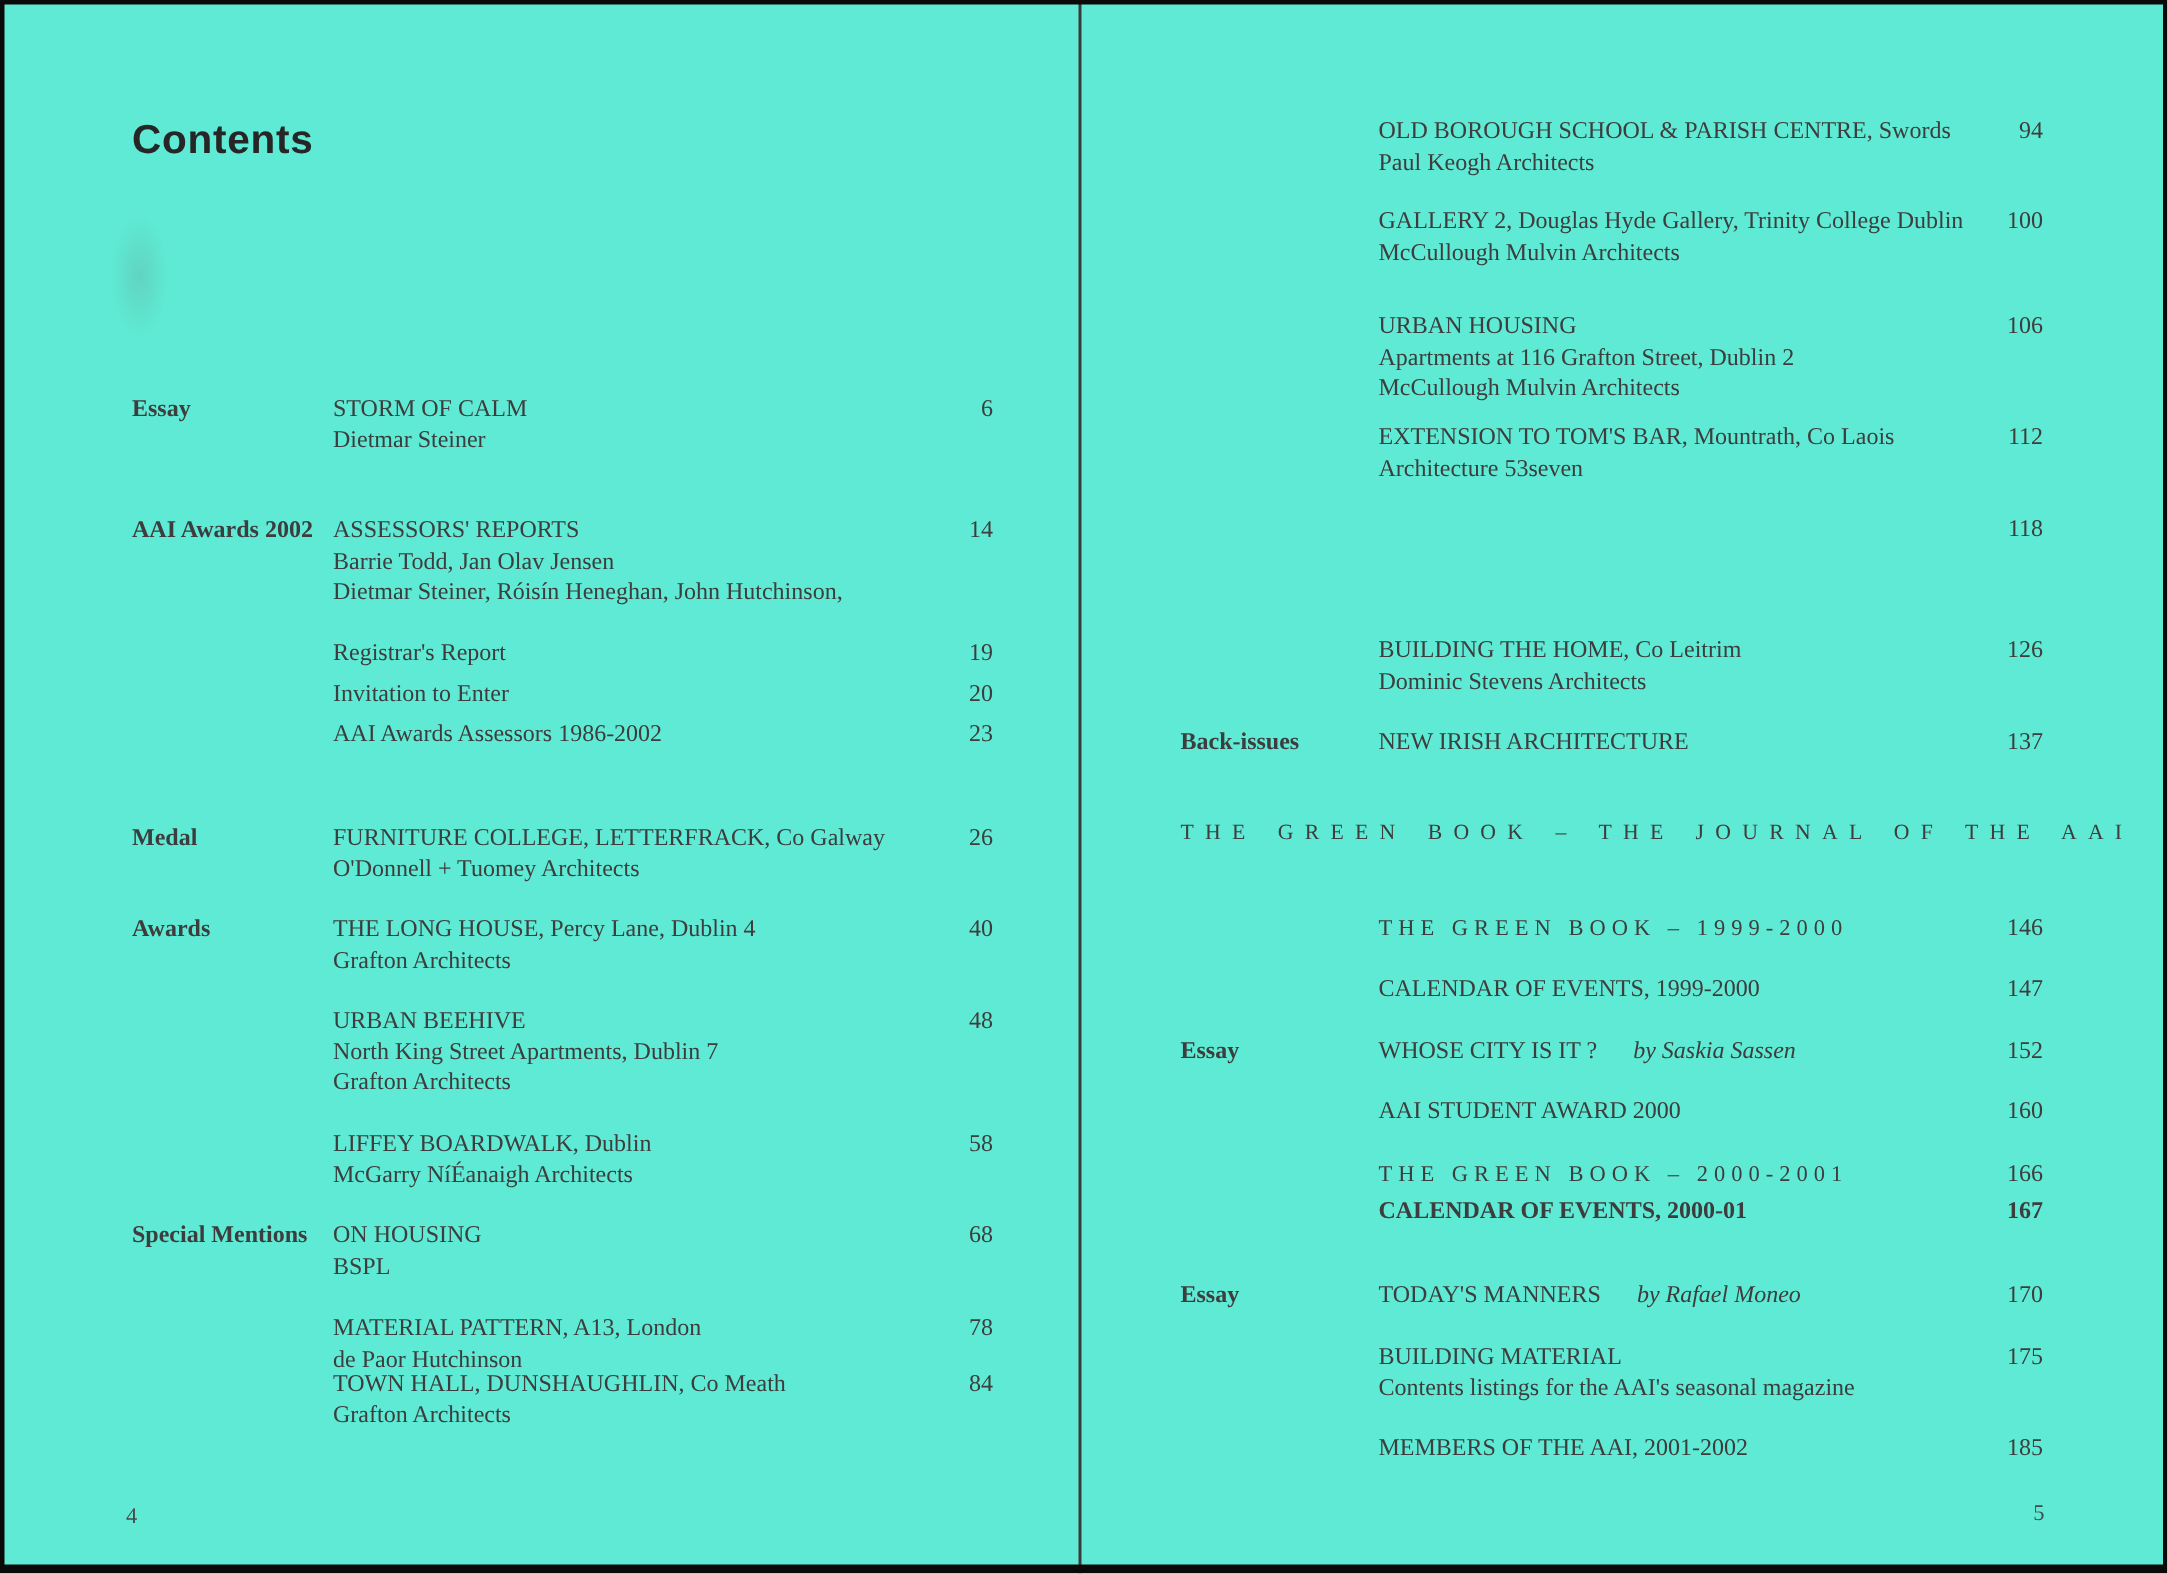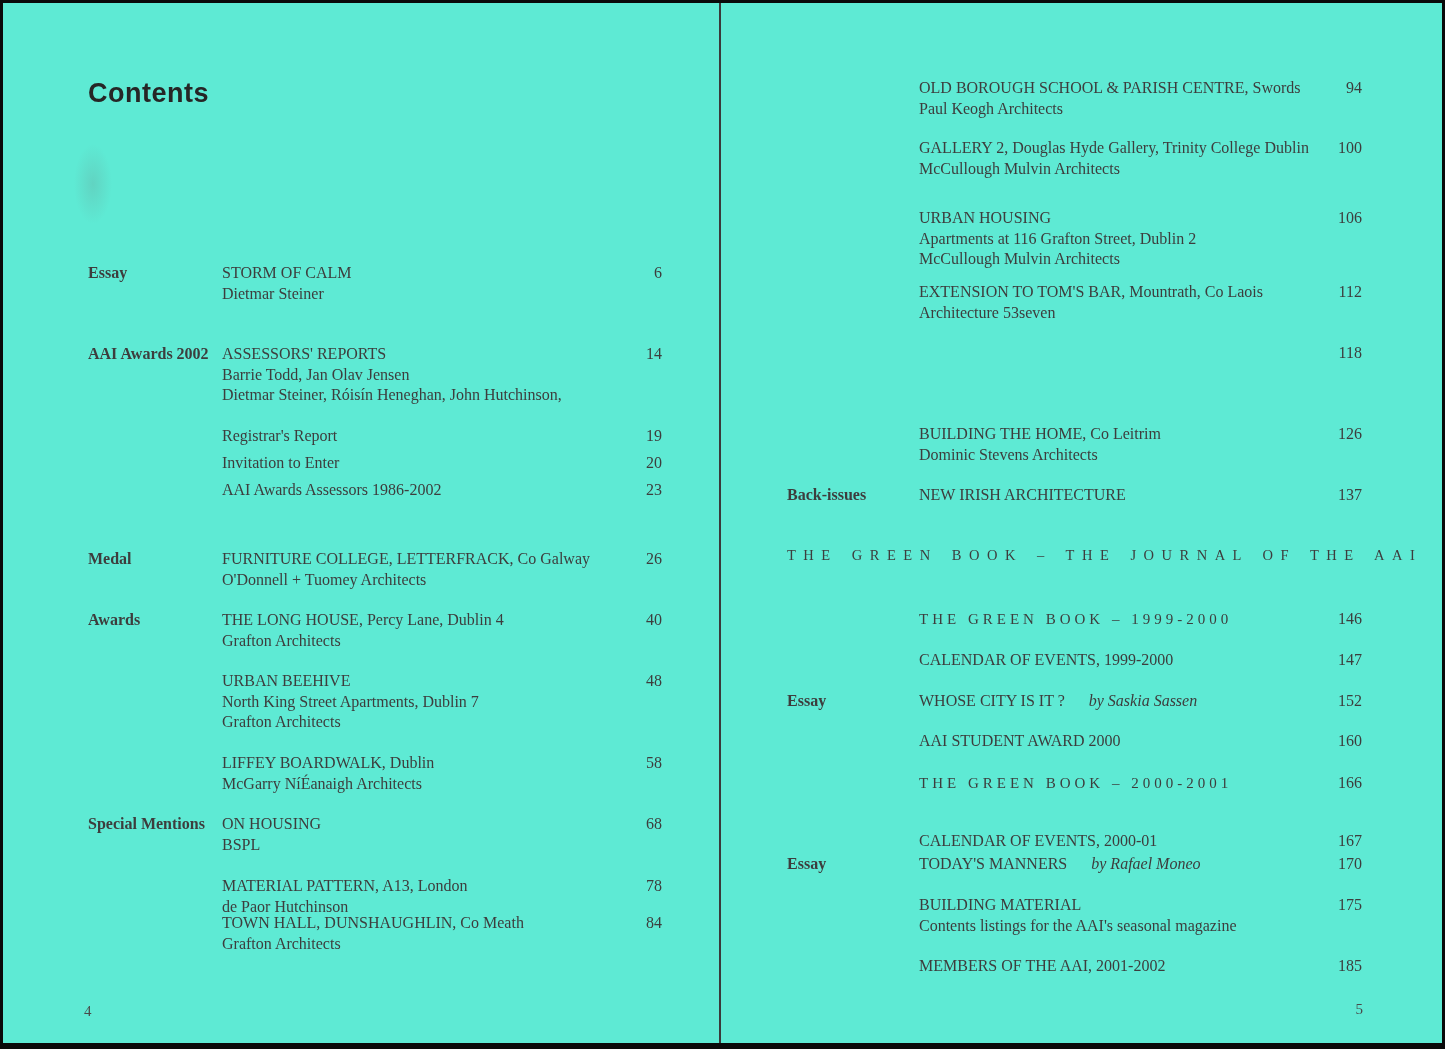--- a/index.html
+++ b/index.html
@@ -220,21 +220,21 @@
             <div class="title-line"><span class="title">AAI STUDENT AWARD 2000</span></div>
           </div>
           <span class="pg">160</span>
         </div>
         <div class="entry" style="top: 773px;">
           <div class="mid">
             <div class="title-line"><span class="title spaced">THE GREEN BOOK – 2000-2001</span></div>
           </div>
           <span class="pg">166</span>
         </div>
-        <div class="entry" style="top: 831px;">
+        <div class="entry" style="top: 798px; font-weight: bold;">
           <div class="mid">
             <div class="title-line"><span class="title">CALENDAR OF EVENTS, 2000-01</span></div>
           </div>
           <span class="pg">167</span>
         </div>
         <div class="entry" style="top: 854px;">
           <span class="cat">Essay</span>
           <div class="mid">
             <div class="title-line"><span class="title">TODAY'S MANNERS</span><span class="byline">by Rafael Moneo</span></div>
           </div>

